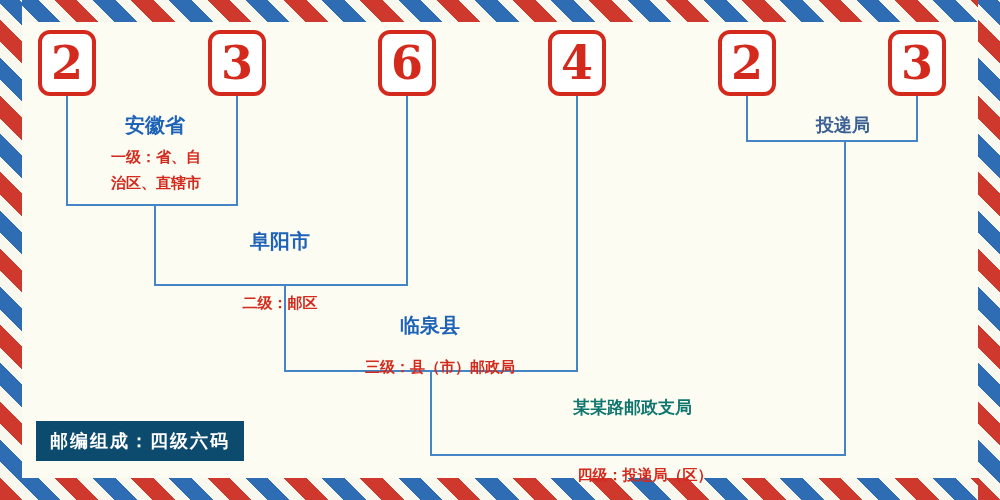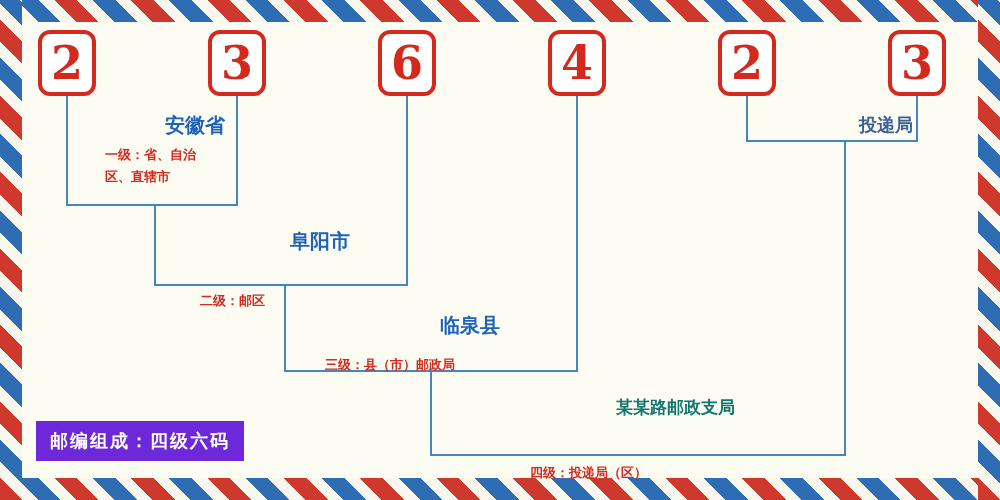--- a/index.html
+++ b/index.html
@@ -22,27 +22,27 @@
   .digit{
     position:absolute;top:30px;width:58px;height:66px;box-sizing:border-box;
     background:#ffffff;border:4px solid #d42a1e;border-radius:12px;
     display:flex;align-items:center;justify-content:center;
     font-family:"DejaVu Serif","Liberation Serif",serif;font-weight:bold;
     font-size:46px;color:#d42a1e;
   }
   .vl{position:absolute;width:2px;background:#4585c6;}
   .hl{position:absolute;height:2px;background:#4585c6;}
 
-  .place{position:absolute;color:#1f63b8;font-weight:bold;font-size:20px;text-align:right;}
+  .place{position:absolute;color:#1f63b8;font-weight:bold;font-size:20px;text-align:center;}
   .place.muted{color:#3a6094;font-size:18px;}
   .place.dark{color:#0f766e;font-size:17px;}
-  .desc{position:absolute;color:#d42a1e;font-size:13px;font-weight:bold;text-align:left;line-height:1.7;}
+  .desc{position:absolute;color:#d42a1e;font-size:15px;font-weight:bold;text-align:center;line-height:1.7;}
 
   .badge{
-    position:absolute;left:36px;top:421px;background:#6d28d9;color:#ffffff;
+    position:absolute;left:36px;top:421px;background:#0c4a6e;color:#ffffff;
     font-weight:bold;font-size:18px;letter-spacing:2px;padding:8px 14px;
   }
 </style>
 </head>
 <body>
 
 <div class="canvas">
 
   <div class="edge top"></div>
   <div class="edge bottom"></div>

